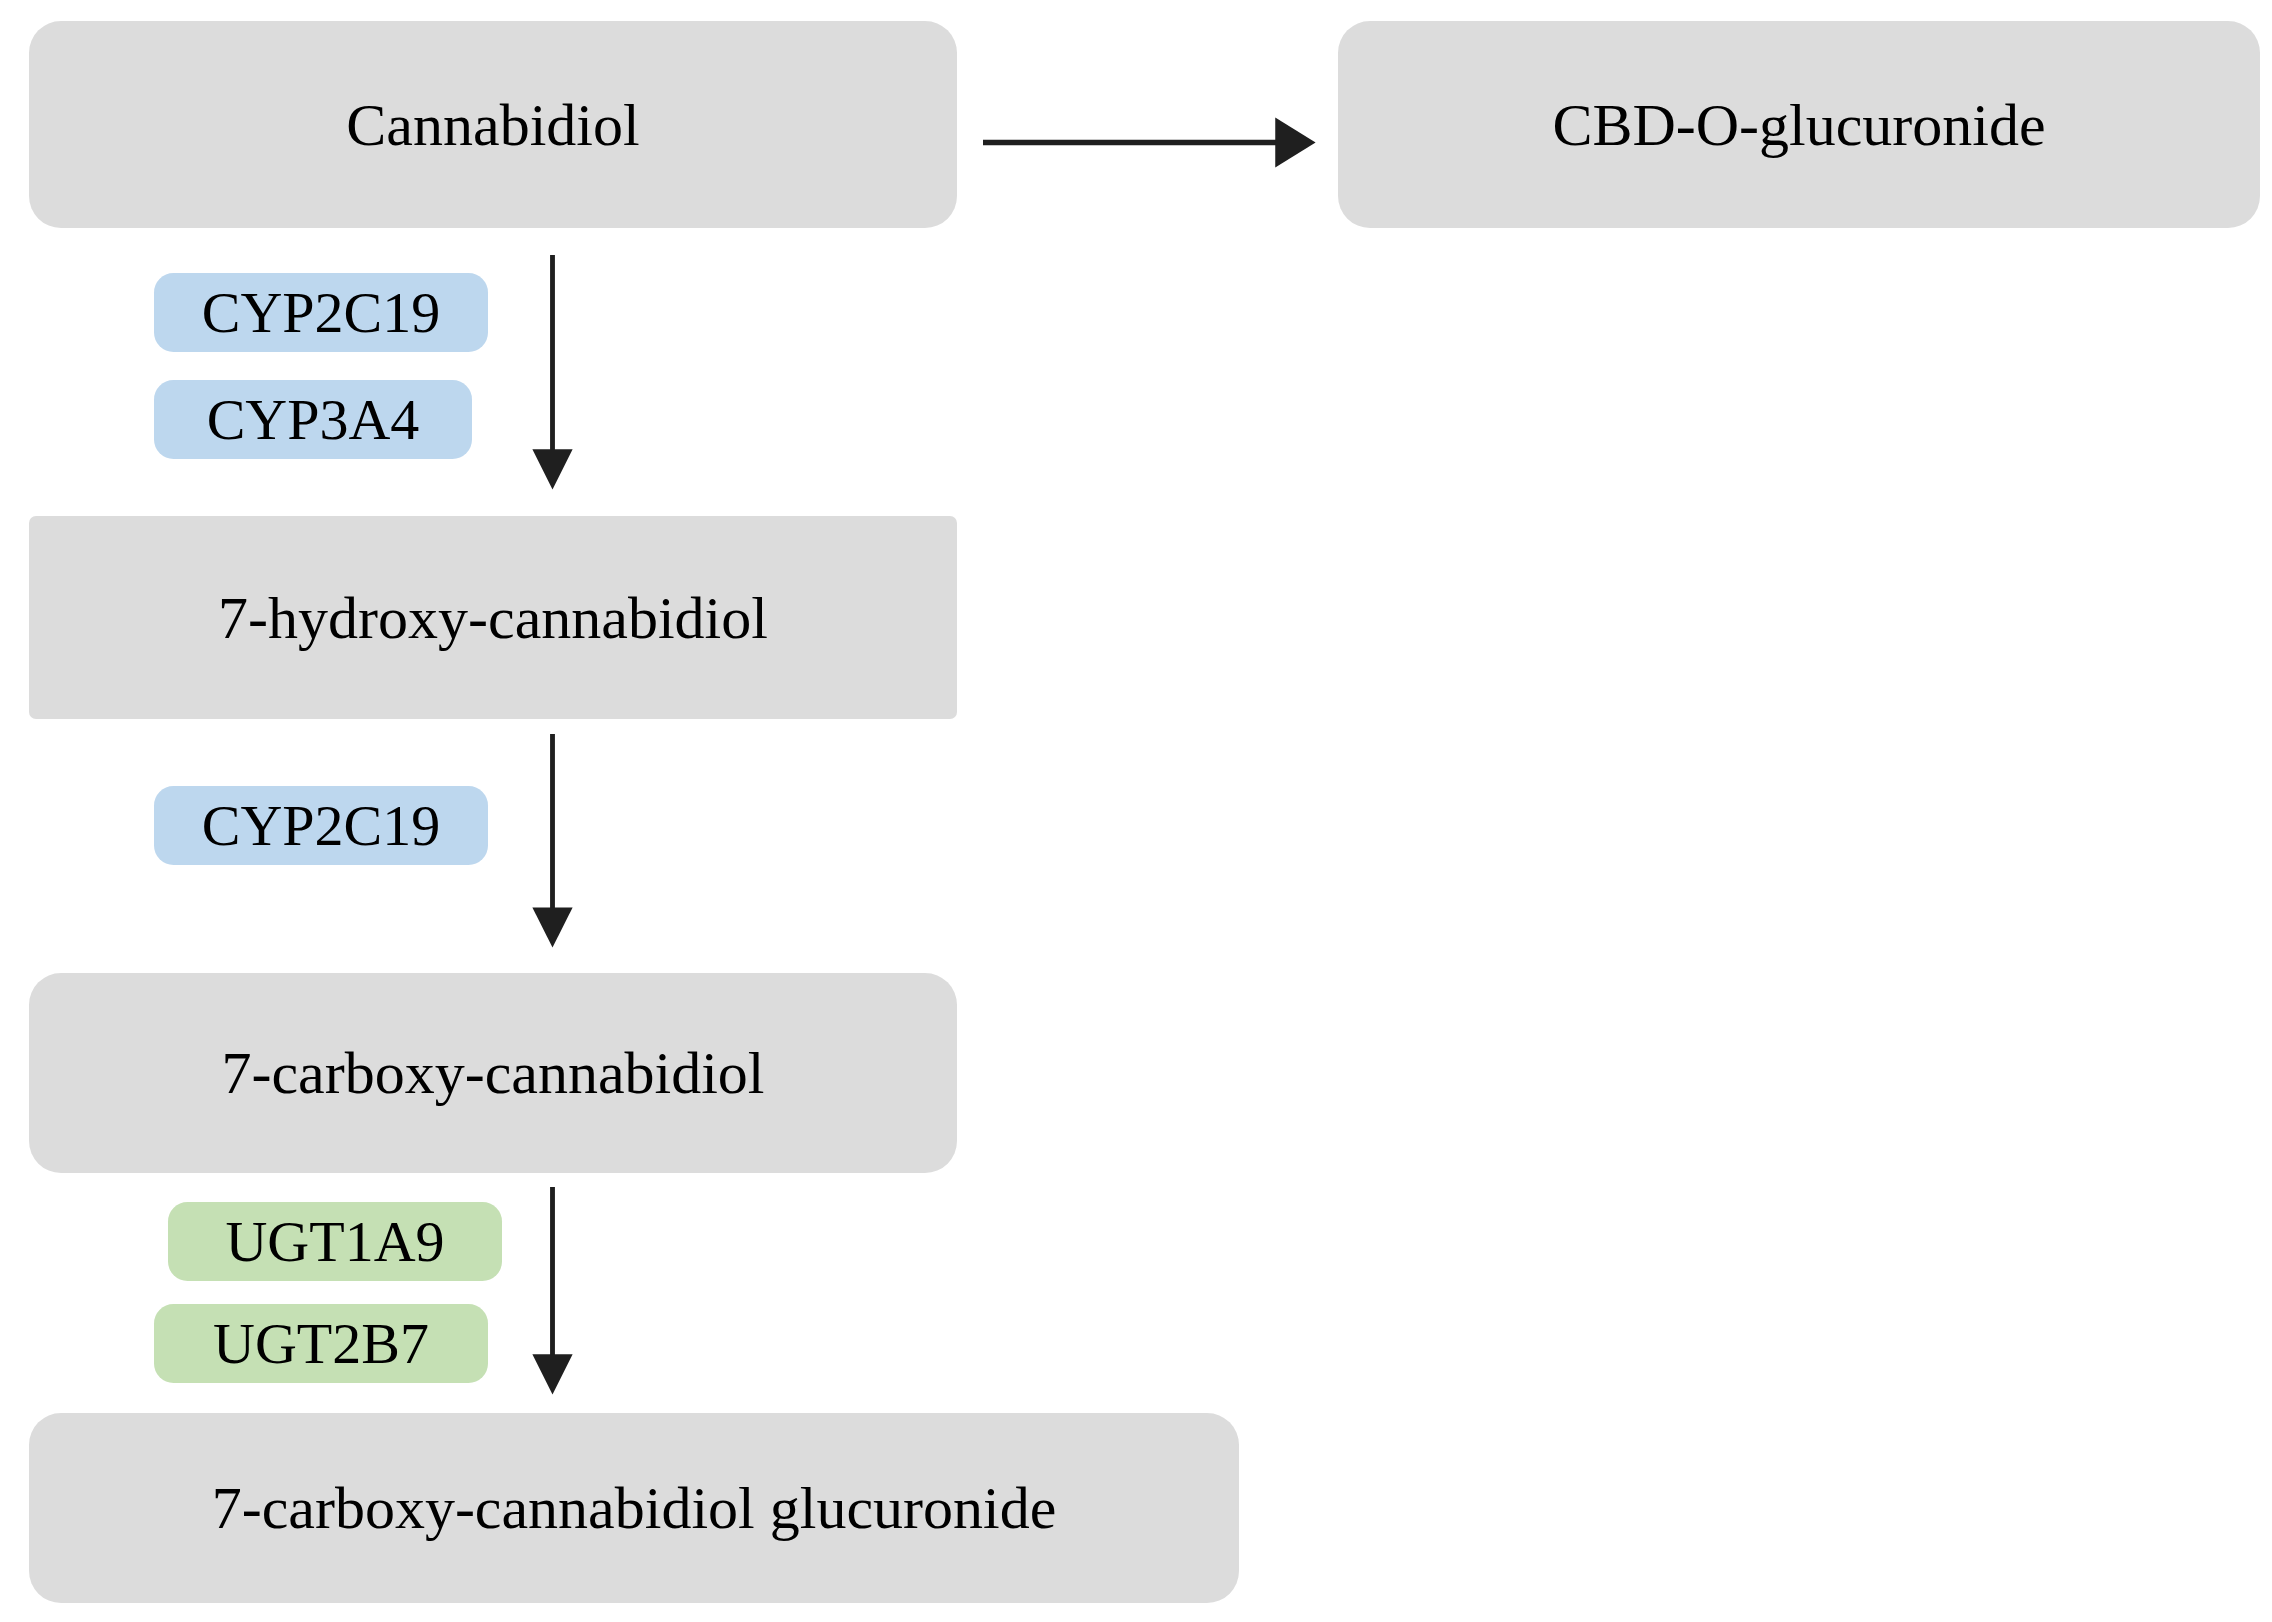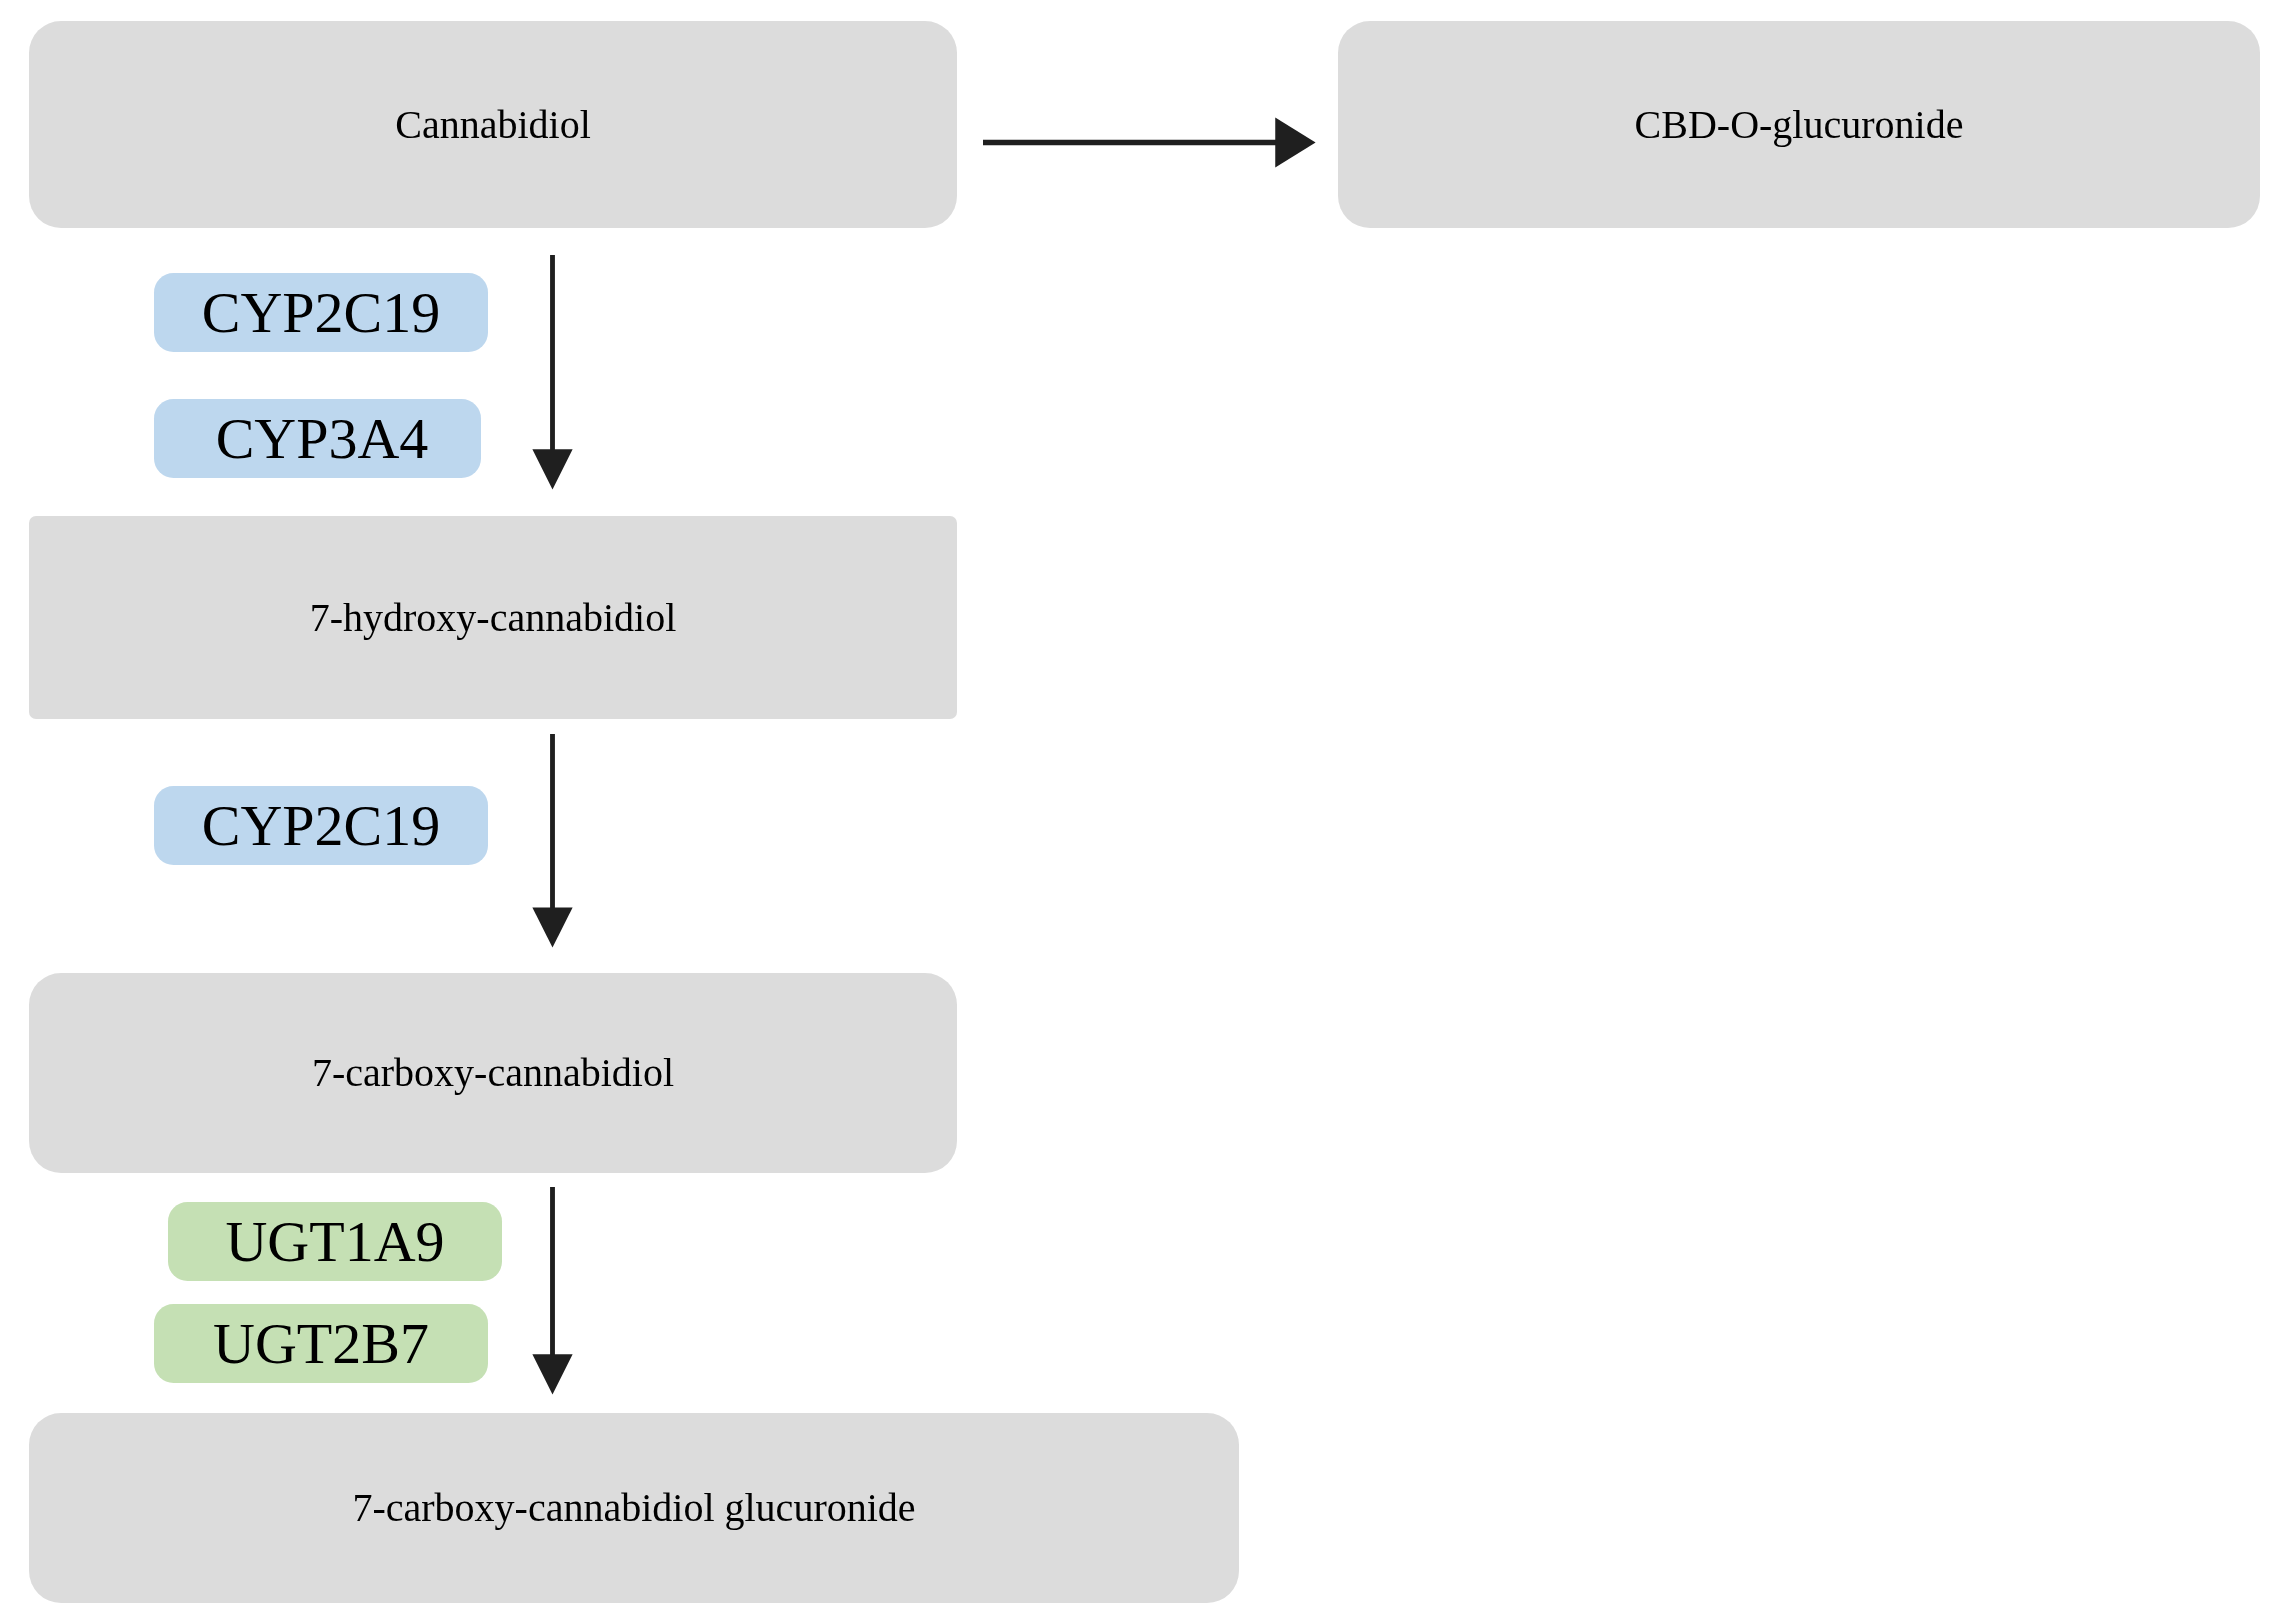--- a/index.html
+++ b/index.html
@@ -17,21 +17,21 @@
     width:2273px;height:1623px;
     background:var(--background);
     overflow:hidden;
   }
   .node{
     position:absolute;
     background:var(--node-fill);
     border-radius:32px;
     display:flex;align-items:center;justify-content:center;
     color:var(--text);
-    font-size:40px;
+    font-size:60px;
     line-height:1;
     text-align:center;
   }
   .badge{
     position:absolute;
     border-radius:19.5px;
     display:flex;align-items:center;justify-content:center;
     color:var(--text);
     font-size:58px;
     line-height:1;
@@ -45,21 +45,21 @@
 
   
   #node-cannabidiol            {left:29px;   top:21px;   width:928px; height:207px;}
   #node-cbd-o-glucuronide      {left:1338px; top:21px;   width:922px; height:207px;}
   #node-7-hydroxy              {left:29px;   top:516px;  width:928px; height:203px;border-radius:7px;}
   #node-7-carboxy              {left:29px;   top:973px; width:928px; height:200px;}
   #node-7-carboxy-glucuronide  {left:29px;   top:1413px; width:1210px; height:190px;}
 
   
   #badge-cyp2c19-step1 {left:154px; top:265px;  width:334px; height:79px;}
-  #badge-cyp3a4-step1  {left:154px; top:391px;  width:318px; height:79px;padding-left:9px;}
+  #badge-cyp3a4-step1  {left:154px; top:372px;  width:318px; height:79px;}
   #badge-cyp2c19-step2 {left:154px; top:778px; width:334px; height:79px;}
   #badge-ugt1a9-step3  {left:154px; top:1202px; width:334px; height:79px;margin-left:14px;}
   #badge-ugt2b7-step3  {left:154px; top:1304px; width:334px; height:79px;}
 
   
   #arrow-right {left:983px; top:111px; width:334px; height:63px;}
   #arrow-v1    {left:528px;  top:255px; width:49px;  height:236px;}
   #arrow-v2    {left:528px;  top:734px;width:49px;  height:215px;}
   #arrow-v3    {left:528px;  top:1187px;width:49px;  height:209px;}
 </style>

